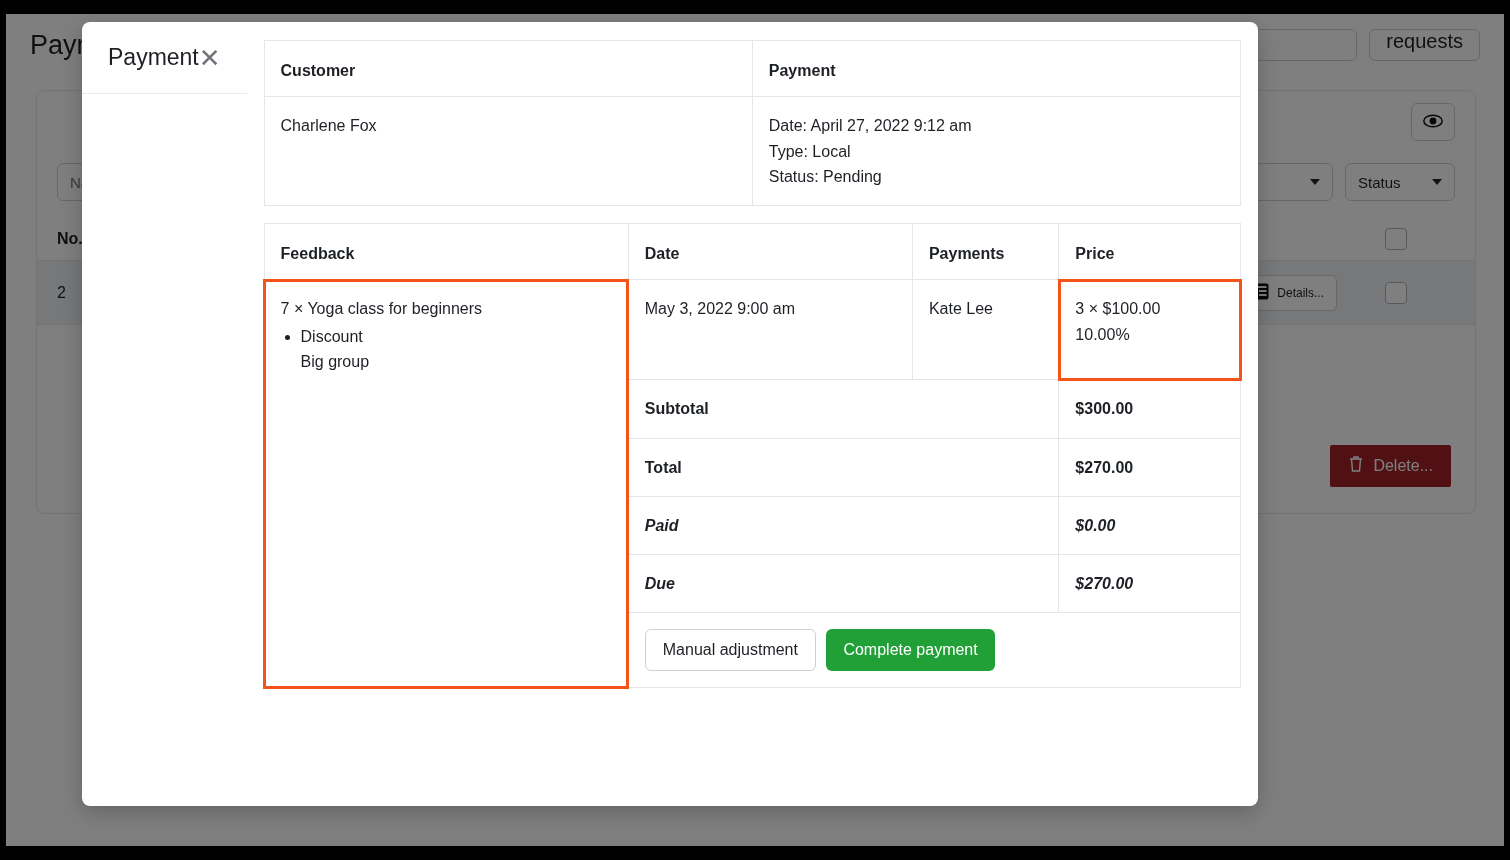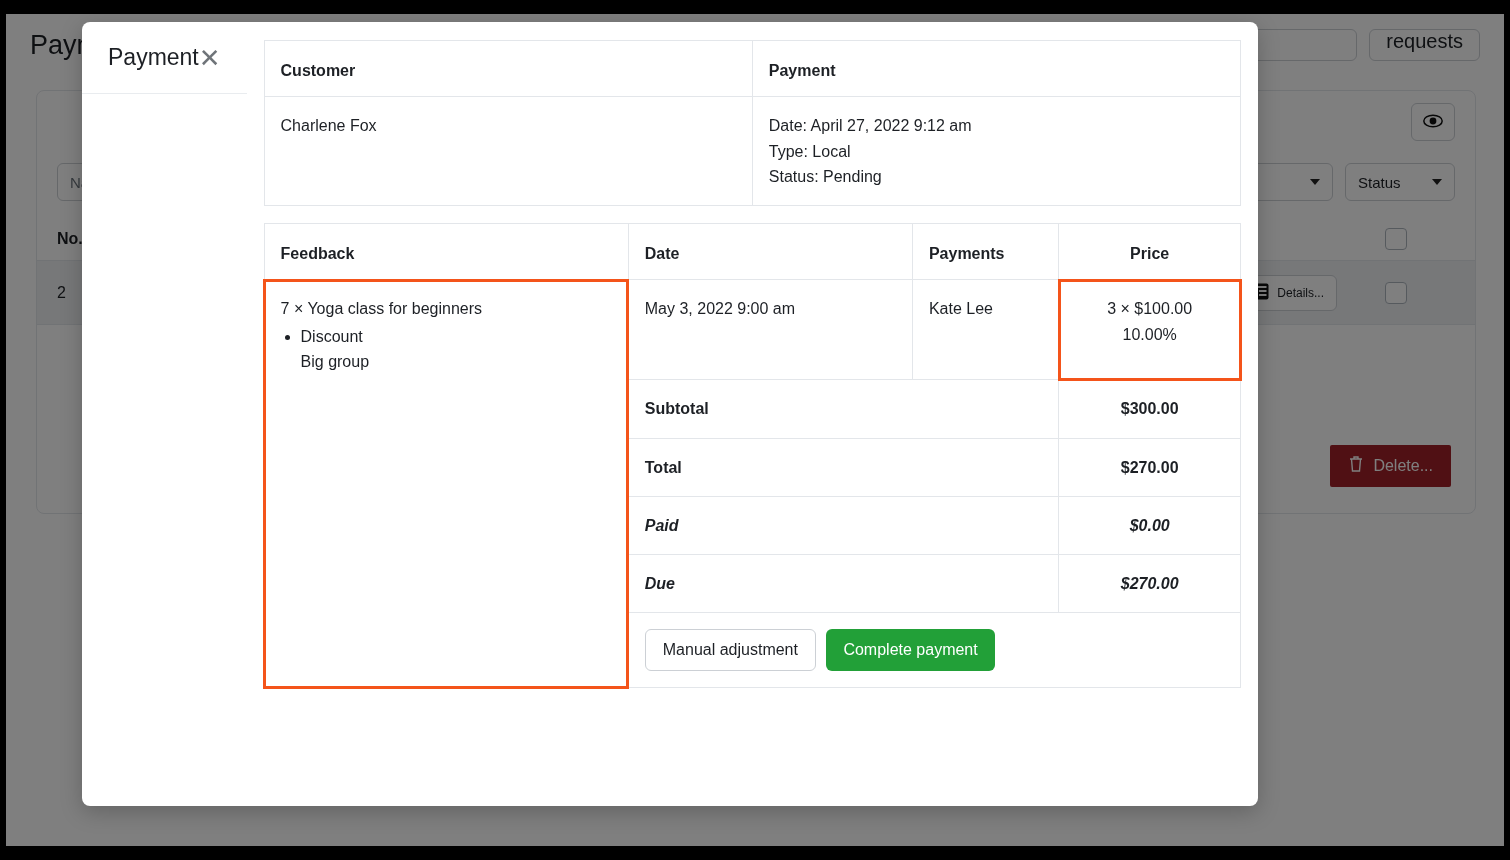--- a/index.html
+++ b/index.html
@@ -220,21 +220,21 @@
     font-weight: bold;
     padding-top: 17px; padding-bottom: 13px;
     vertical-align: middle;
   }
 
   
   .info-tbl { margin-bottom: 17px; }
   .info-tbl td { height: 104px; }
 
   
-  .svc-tbl td.cell-num, .svc-tbl th.cell-num { text-align: center; }
+  .svc-tbl td.cell-num, .svc-tbl th.cell-num { text-align: left; }
   .svc-row-main td { height: 100px; }
   .hl {
     outline: 3px solid #f4541a;
     outline-offset: -2px;
     position: relative;
     z-index: 2;
   }
   .svc-list {
     margin: 3px 0 0 0;
     padding-left: 20px;

